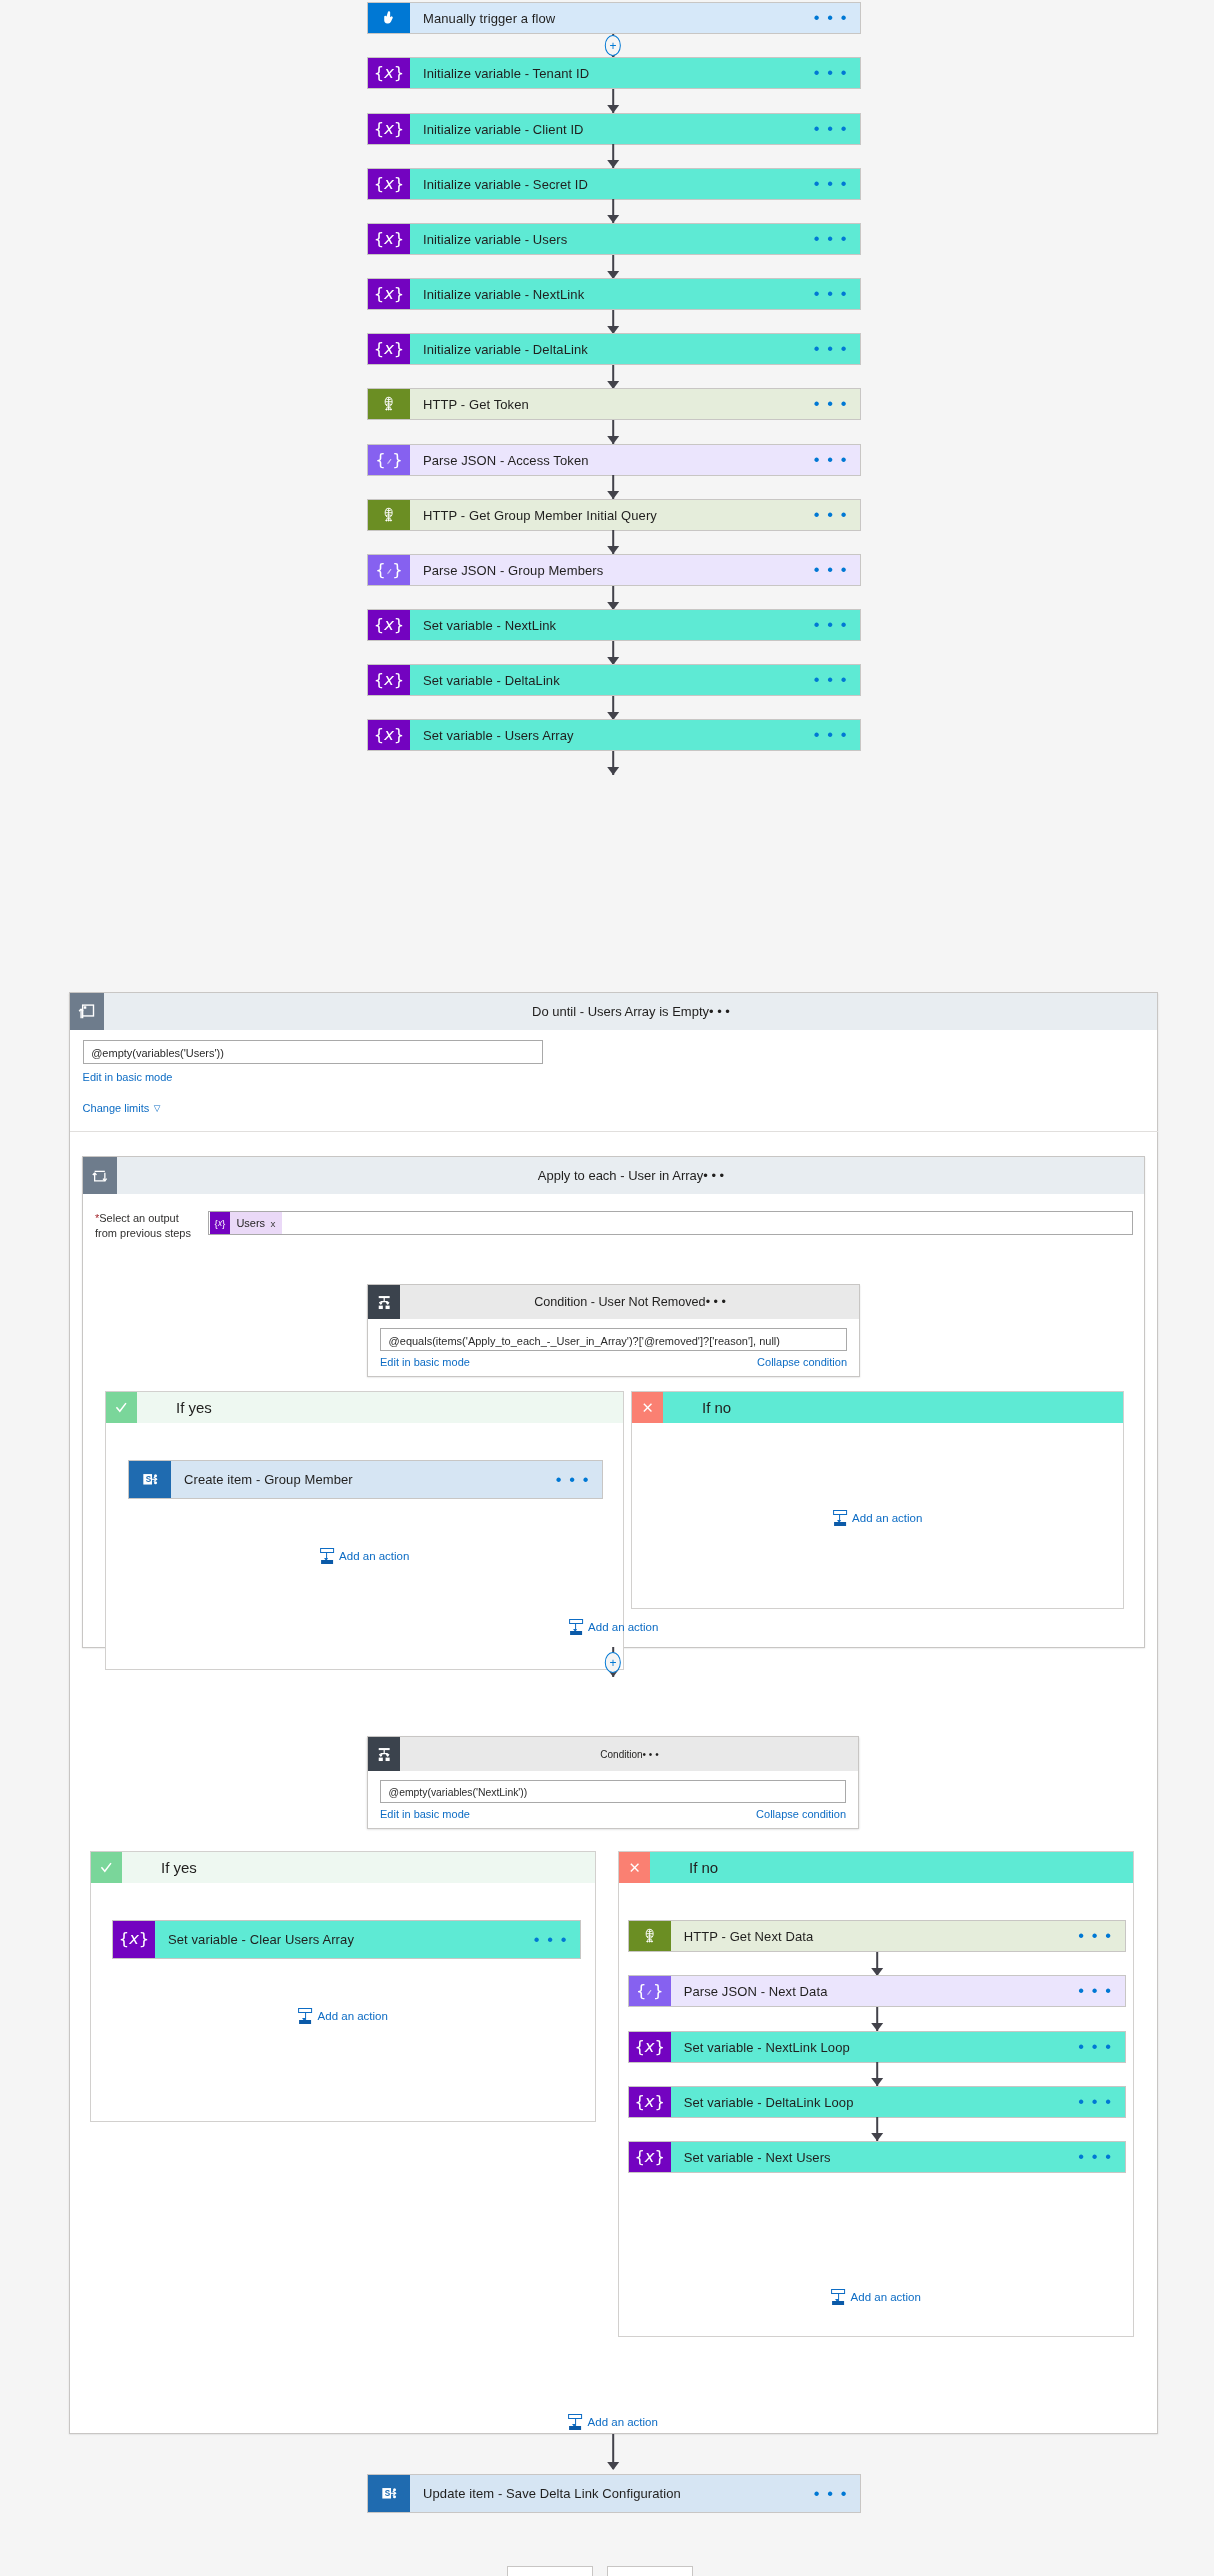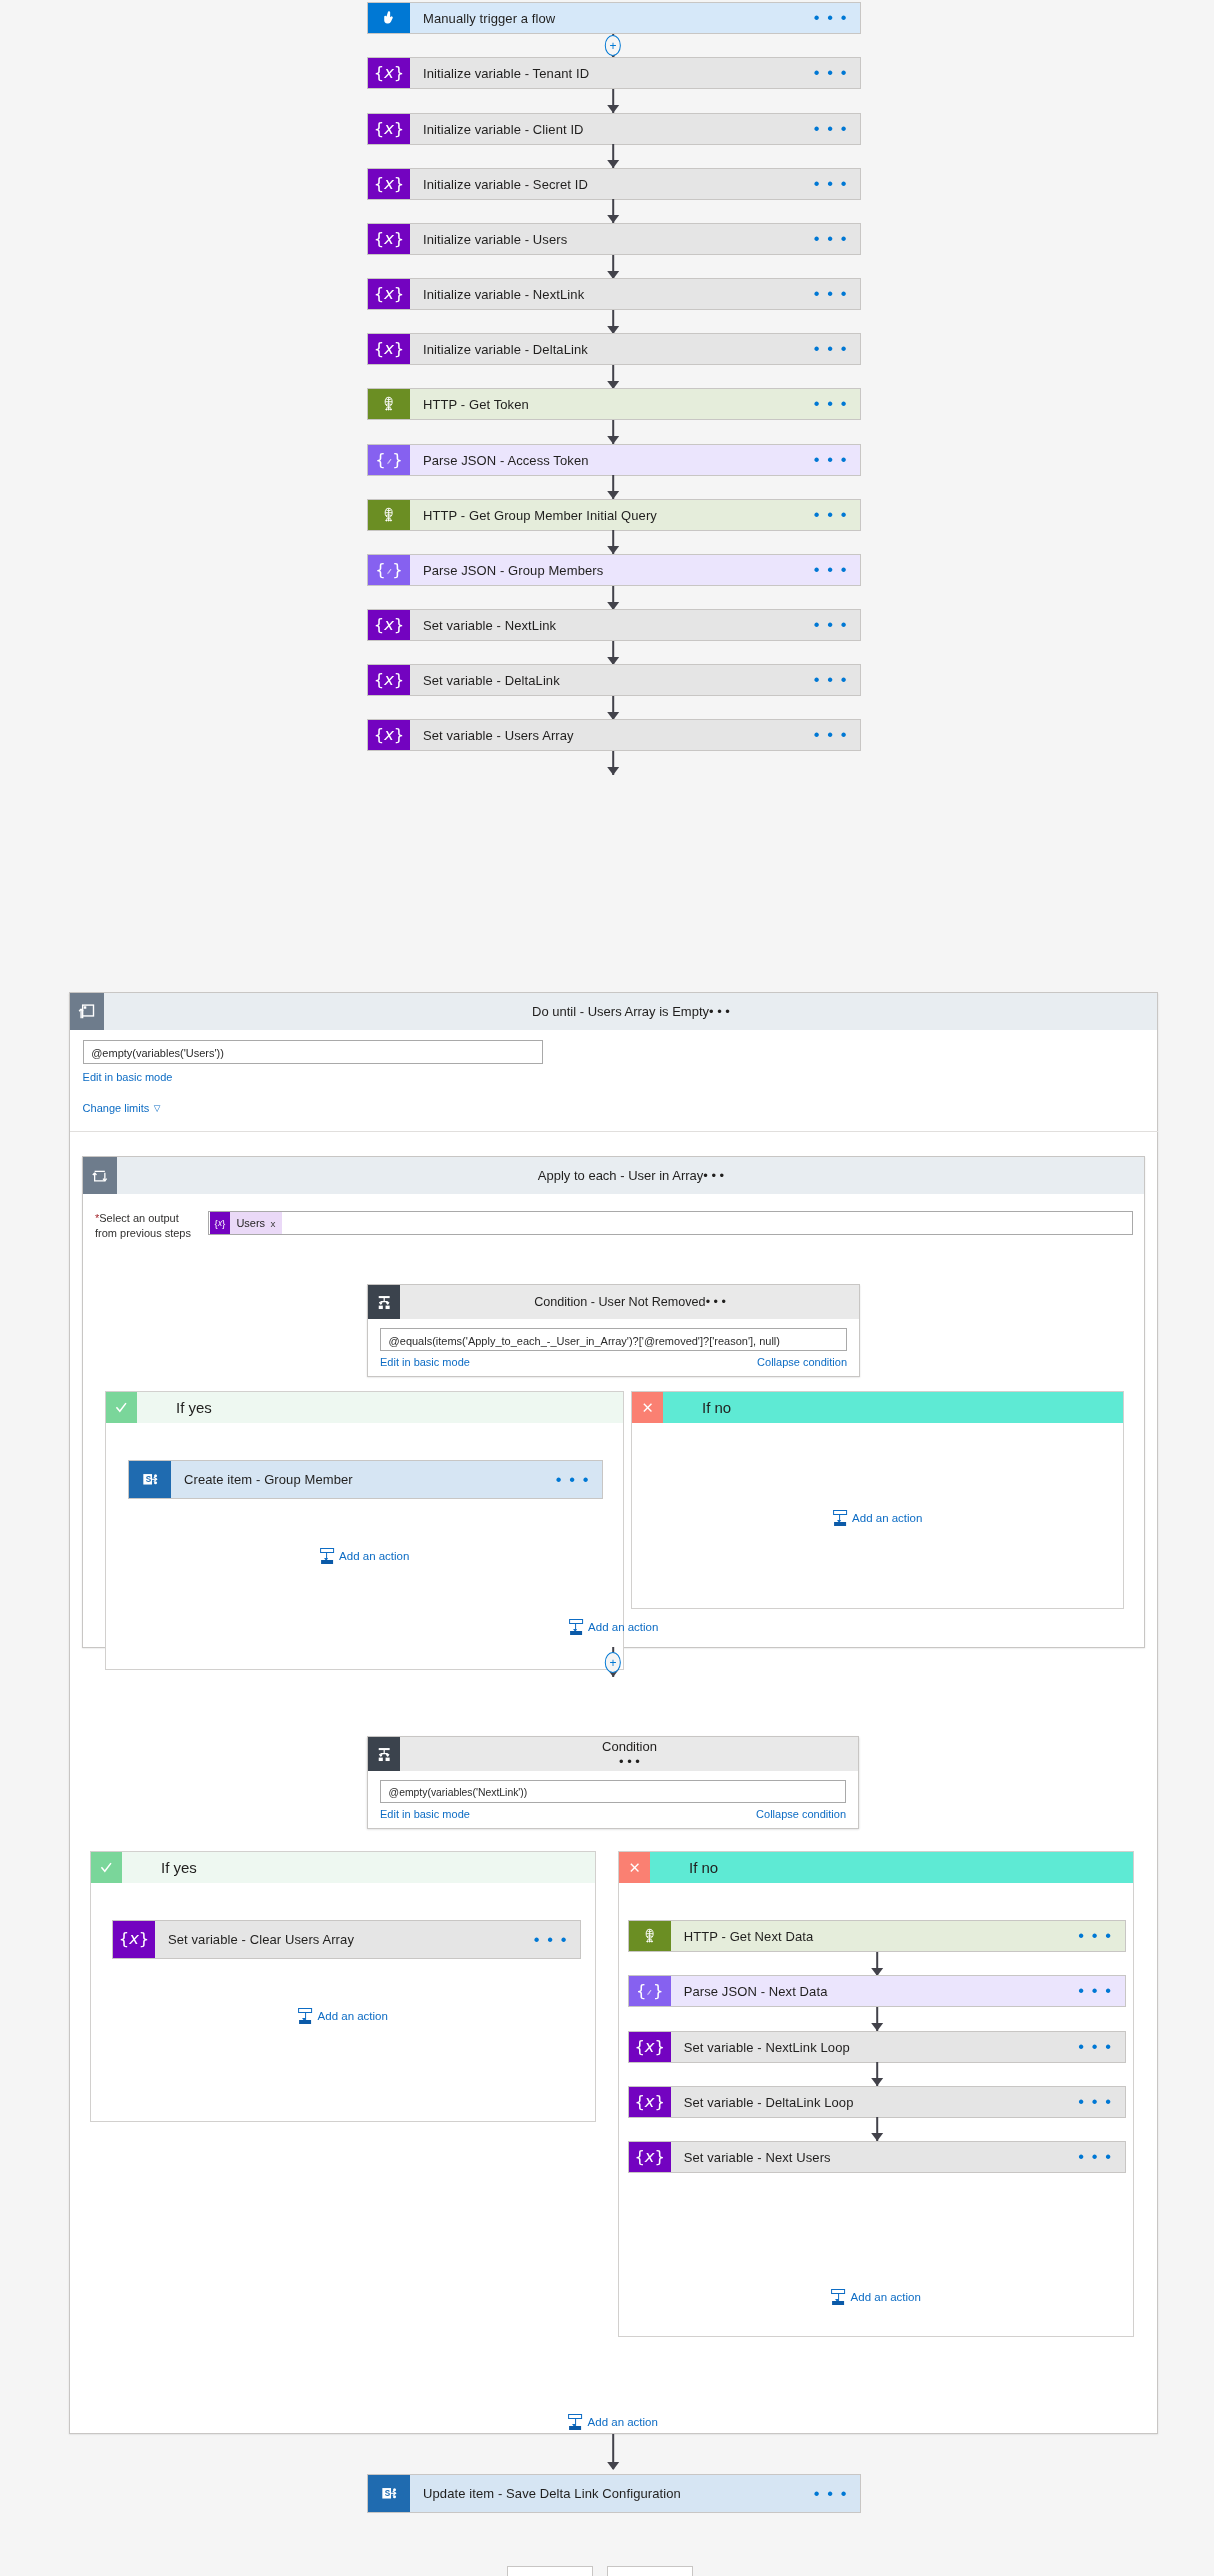--- a/index.html
+++ b/index.html
@@ -41,21 +41,21 @@
     color: #0078d4;
     font-size: 16.4px;
     letter-spacing: 1.6px;
     line-height: 7.6px;
     user-select: none;
   }
   
   .n-trigger .ico { background: #0078d4; }
   .n-trigger .body { background: #d6e8f9; }
   .n-var .ico { background: #7303c0; }
-  .n-var .body { background: #e5e5e5; text-align: right; }
+  .n-var .body { background: #5eead4; text-align: right; }
   .n-json .ico { background: #8661f0; }
   .n-json .body { background: #ebe5fd; }
   .n-http .ico { background: #6b8e23; }
   .n-http .body { background: #e5eddb; }
   .n-sp .ico { background: #1f6bb0; }
   .n-sp .body { background: #d6e5f3; }
 
   
   .gly { font-size: 16.4px; line-height: 1; font-family: "DejaVu Sans", sans-serif; }
 
@@ -496,21 +496,21 @@
     <div class="ico" style="width:32px;min-width:32px;">
       <svg width="16.4" height="16.4" viewBox="0 0 24 24" fill="none" stroke="#fff" stroke-width="1.8">
         <rect x="4" y="3" width="16" height="3" fill="#fff" stroke="none"></rect>
         <path d="M12 6 L12 11 M7 11 L17 11 M7 11 L7 15 M17 11 L17 15"></path>
         <path d="M7 15 l-2 -3 M7 15 l2 -3"></path>
         <path d="M17 15 l-2 -3 M17 15 l2 -3"></path>
         <rect x="4" y="17" width="6" height="5" fill="#fff" stroke="none"></rect>
         <rect x="14" y="17" width="6" height="5" fill="#fff" stroke="none"></rect>
       </svg>
     </div>
-    <div class="ttl" style="font-size:13px;flex-direction:column;">
+    <div class="ttl" style="font-size:10px;">
       <span>Condition</span>
       <span class="ell">• • •</span>
     </div>
   </div>
   <div style="padding:8.7px 12px 7.6px 12px;">
     <div class="expr-box" style="height:23px; font-size:10.4px;">@empty(variables('NextLink'))</div>
     <div class="lnk-row" style="margin-top:5.5px;">
       <span class="lnk">Edit in basic mode</span>
       <span class="lnk">Collapse condition</span>
     </div>

